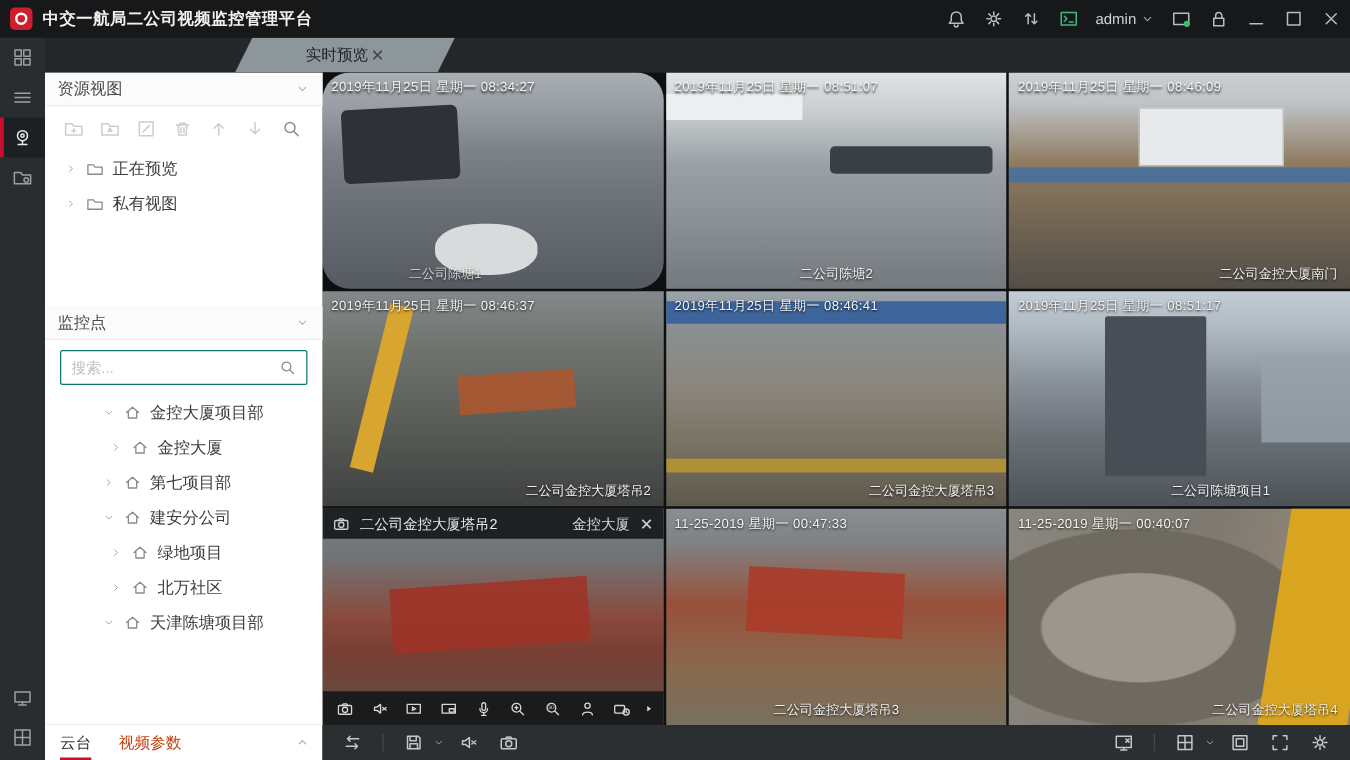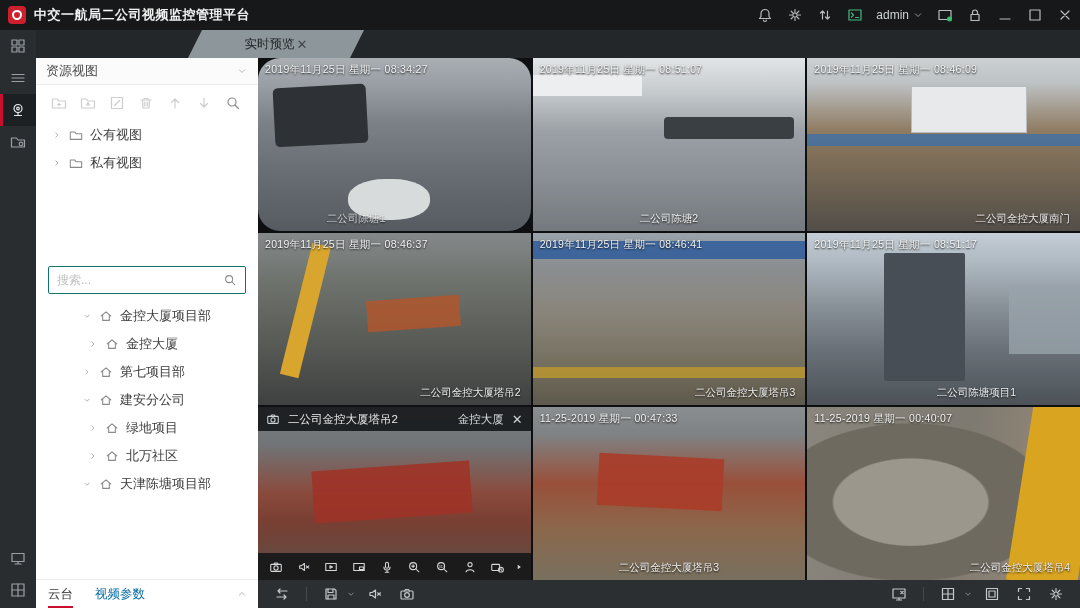--- a/index.html
+++ b/index.html
@@ -63,36 +63,36 @@
     padding:0 8px; background:#fff; }
   .search-box input { flex:1; border:none; outline:none; font-size:12px; color:#555; background:transparent;
     font-family:inherit; }
   .search-box input::placeholder { color:#c0c0c0; }
   .search-box .ic { color:#8d8d8d; cursor:pointer; }
   .mon-tree { flex:1 1 auto; overflow:hidden; }
   .mon-tree .tree-row.lv0 { padding-left:46px; }
   .mon-tree .tree-row.lv1 { padding-left:52px; }
   .panel-tabs { flex:0 0 28px; border-top:1px solid #ededed; display:flex; align-items:center;
     padding:0 12px; gap:22px; font-size:12.5px; position:relative; }
-  .ptab { height:28px; display:flex; align-items:center; color:#0369a1; cursor:pointer; position:relative; }
+  .ptab { height:28px; display:flex; align-items:center; color:#c2410c; cursor:pointer; position:relative; }
   .ptab.active { color:#333; }
   .ptab.active::after { content:''; position:absolute; left:0; right:0; bottom:0; height:2px; background:#c8102e; }
   .panel-tabs .ic { position:absolute; right:10px; color:#a8a8a8; cursor:pointer; }
 
   
   .video-area { position:absolute; left:258px; top:58px; width:822px; height:522px;
     display:grid; grid-template-columns:repeat(3,1fr); grid-template-rows:repeat(3,1fr);
     gap:2px; background:#0e0f10; z-index:5; }
   .cell { position:relative; overflow:hidden; cursor:pointer; }
   .ts { position:absolute; top:5px; left:7px; font-size:10.5px; color:#f3f3f3;
     text-shadow:0 1px 2px rgba(0,0,0,.9); letter-spacing:.3px; white-space:nowrap; z-index:3; }
   .lbl { position:absolute; bottom:5px; font-size:10.5px; color:#f0f0f0;
     text-shadow:0 1px 2px rgba(0,0,0,.9); white-space:nowrap; z-index:3; }
   .pos-c  { left:50%; transform:translateX(-50%); }
-  .pos-c1 { left:36%; transform:translateX(-50%); opacity:.75;font-family:Liberation Mono, monospace; }
+  .pos-c1 { left:36%; transform:translateX(-50%); opacity:.75; }
   .pos-cr { left:62%; transform:translateX(-50%); }
   .pos-r  { right:10px; }
 
   
   .scene-1 { background:linear-gradient(180deg,#a9aeb3 0%,#989ea4 16%,#7c8288 36%,#6a7076 62%,#565b61 100%);border-radius:22px; }
   .scene-1::before { content:''; position:absolute; left:6%; top:16%; width:34%; height:34%;
     background:#2e3135; border-radius:5px; transform:rotate(-3deg); }
   .scene-1::after { content:''; position:absolute; left:33%; bottom:6%; width:30%; height:24%;
     background:#d8dbdc; border-radius:45%; }
   .scene-2 { background:linear-gradient(180deg,#e2e5e7 0%,#c5cacd 20%,#9ba1a6 42%,#898f94 70%,#74797e 100%); }
@@ -367,38 +367,46 @@
       <span class="chev ic s10">
           <svg viewBox="0 0 16 16" fill="none" stroke="currentColor" stroke-width="1.2" stroke-linecap="round" stroke-linejoin="round">
             <path d="M6 4.5L9.5 8 6 11.5"></path>
           </svg>
         </span>
       <span class="node-ic ic s14">
           <svg viewBox="0 0 16 16" fill="none" stroke="currentColor" stroke-width="1.2" stroke-linecap="round" stroke-linejoin="round">
             <path d="M1.5 4.5h5L8 6.5h6.5V13h-13z"></path>
           </svg>
         </span>
-      <span>公有视图</span>
+      <span>正在预览</span>
     </div>
     <div class="tree-row">
       <span class="chev ic s10">
           <svg viewBox="0 0 16 16" fill="none" stroke="currentColor" stroke-width="1.2" stroke-linecap="round" stroke-linejoin="round">
             <path d="M6 4.5L9.5 8 6 11.5"></path>
           </svg>
         </span>
       <span class="node-ic ic s14">
           <svg viewBox="0 0 16 16" fill="none" stroke="currentColor" stroke-width="1.2" stroke-linecap="round" stroke-linejoin="round">
             <path d="M1.5 4.5h5L8 6.5h6.5V13h-13z"></path>
           </svg>
         </span>
       <span>私有视图</span>
     </div>
   </div>
   <div class="spacer"></div>
 
+  <div class="sec-header">
+    <span>监控点</span>
+    <span class="ic s12">
+        <svg viewBox="0 0 16 16" fill="none" stroke="currentColor" stroke-width="1.2" stroke-linecap="round" stroke-linejoin="round">
+          <path d="M4.5 6.5L8 10l3.5-3.5"></path>
+        </svg>
+      </span>
+  </div>
   <div class="mon-search">
     <div class="search-box">
       <input type="text" placeholder="搜索..." style="">
       <span class="ic s14">
           <svg viewBox="0 0 16 16" fill="none" stroke="currentColor" stroke-width="1.2" stroke-linecap="round" stroke-linejoin="round">
             <circle cx="7" cy="7" r="4"></circle>
             <path d="M10 10l3.5 3.5"></path>
           </svg>
         </span>
     </div>

